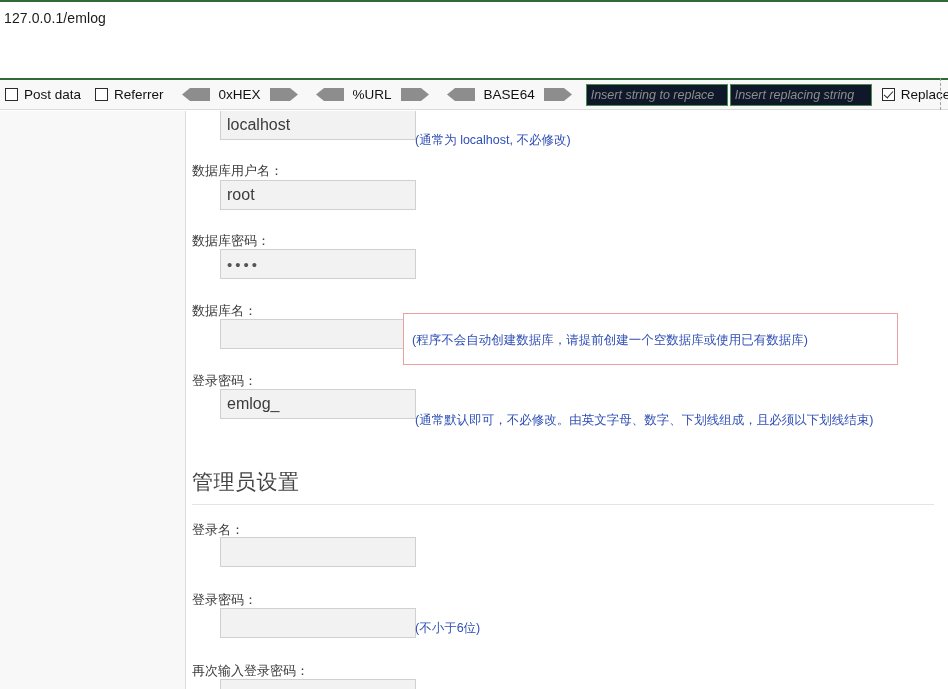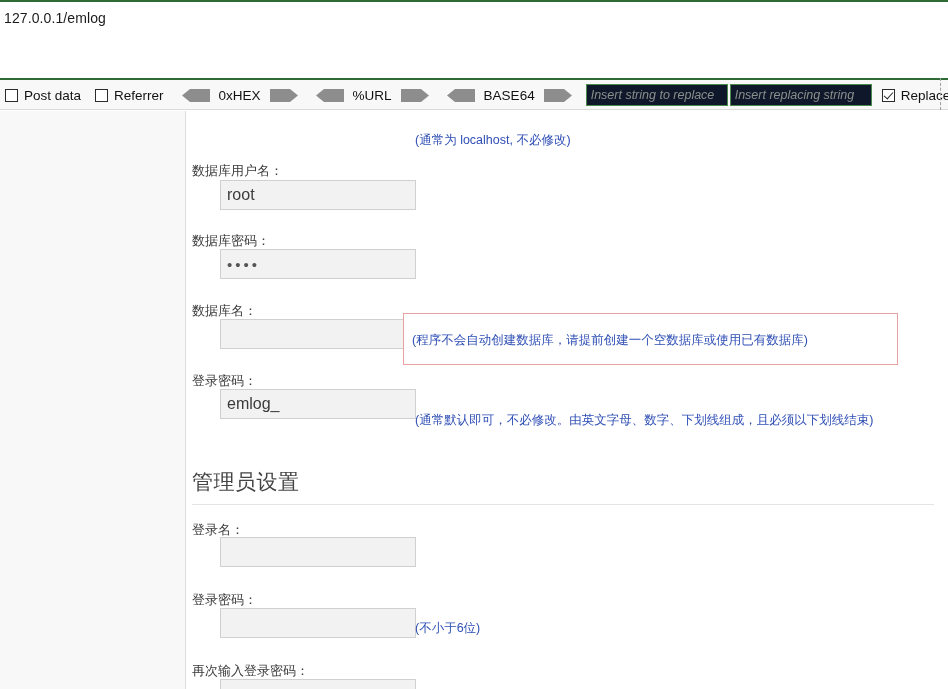--- a/index.html
+++ b/index.html
@@ -39,21 +39,21 @@
   
   .toolbar {
     position: absolute;
     top: 78px; left: 0;
     width: 948px;
     height: 32px;
     background: #f7f8f7;
     border-top: 2px solid #2f6b37;
     border-bottom: 1px solid #d9dcd9;
     display: flex;
-    align-items: flex-start;
+    align-items: center;
     box-sizing: border-box;
   }
   .tb-group {
     display: flex;
     align-items: center;
     height: 30px;
     padding: 0 4px;
     box-sizing: border-box;
   }
   .tb-sep {
@@ -294,20 +294,23 @@
 
 </div>
 <div class="tb-right-dashed"></div>
 
 <div class="page">
 
   <div class="left-pane"></div>
 
   <div class="content">
 
+    <div class="field-row" style="top:-1px; left:33px;">
+      <input class="txt" type="text" value="localhost" style="">
+    </div>
     <div class="field-row hint" style="top:21px; left:228px;">(通常为 localhost,  不必修改)</div>
 
     <div class="field-row field-label" style="top:51px; left:5px;">数据库用户名：</div>
     <div class="field-row" style="top:69px; left:33px;">
       <input class="txt" type="text" value="root" style="">
     </div>
 
     <div class="field-row field-label" style="top:121px; left:5px;">数据库密码：</div>
     <div class="field-row" style="top:138px; left:33px;">
       <div class="txt" style="display:flex;align-items:center;">

